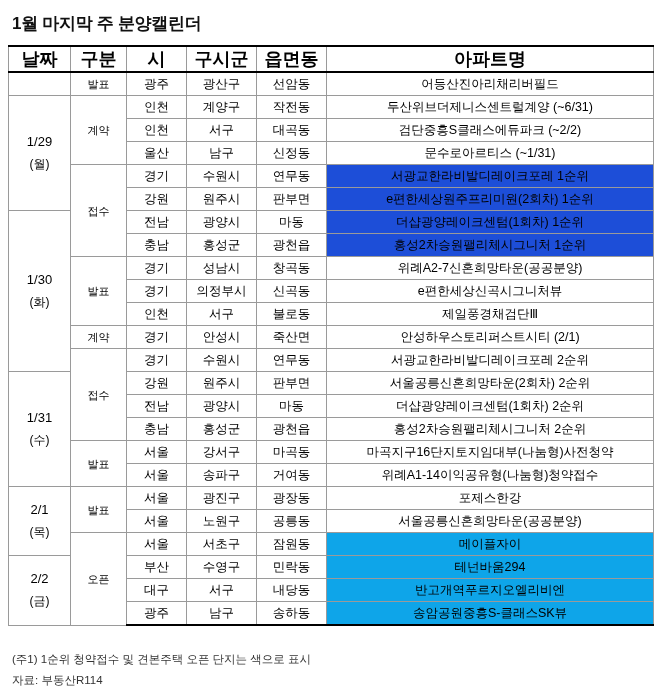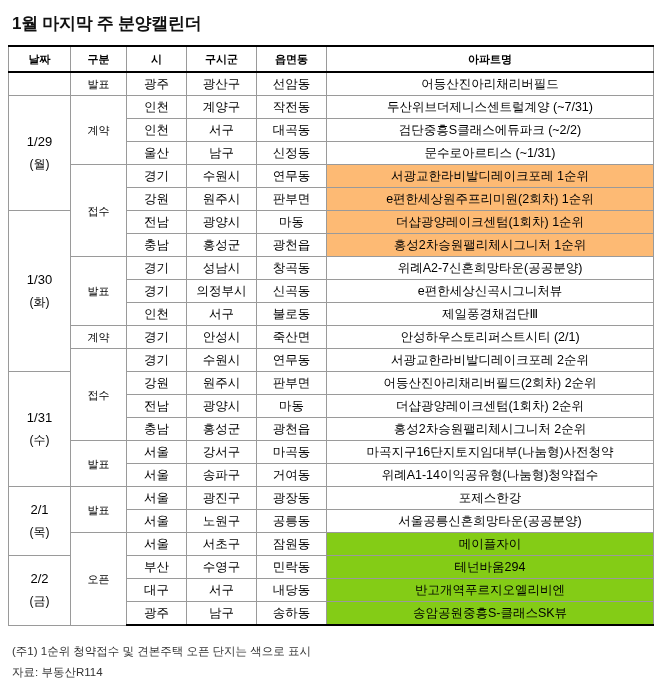--- a/index.html
+++ b/index.html
@@ -40,44 +40,44 @@
     height: 22px;
     line-height: 22px;
     text-align: center;
     vertical-align: middle;
     white-space: nowrap;
     overflow: hidden;
   }
   table.cal thead th {
     background: #ffffff;
     font-weight: bold;
-    font-size: 11px;
+    font-size: 18px;
     border-top: 2px solid #000000;
     border-bottom: 2px solid #000000;
     height: 24px;
     line-height: 24px;
   }
   td.apt {
     text-align: left;
     padding-left: 6px;
   }
   td.date {
     font-size: 13px;
     line-height: 16px;
     white-space: normal;
   }
   td.grp {
     font-size: 11px;
   }
   
-  .hl-yellow { background: #fdba74; }
-  .hl-green  { background: #84cc16; }
+  .hl-yellow { background: #1d4ed8; }
+  .hl-green  { background: #0ea5e9; }
   tr.lastrow td { border-bottom: 2px solid #000000; }
   .notes {
-    margin: 16px 0 0 4px;
+    margin: 24px 0 0 4px;
     font-size: 11.5px;
     color: #333333;
     line-height: 19px;
   }
   .source {
     margin: 4px 0 0 4px;
     font-size: 11.5px;
     color: #333333;
   }
   .date-sub { display: block; font-size: 12px; }
@@ -116,21 +116,21 @@
           <td>광산구</td>
           <td>선암동</td>
           <td class="apt">어등산진아리채리버필드</td>
         </tr>
         <tr>
           <td class="date" rowspan="5"><span>1/29</span><span class="date-sub">(월)</span></td>
           <td class="grp" rowspan="3">계약</td>
           <td>인천</td>
           <td>계양구</td>
           <td>작전동</td>
-          <td class="apt">두산위브더제니스센트럴계양 (~7/31)</td>
+          <td class="apt">두산위브더제니스센트럴계양 (~6/31)</td>
         </tr>
         <tr>
           <td>인천</td>
           <td>서구</td>
           <td>대곡동</td>
           <td class="apt">검단중흥S클래스에듀파크 (~2/2)</td>
         </tr>
         <tr>
           <td>울산</td>
           <td>남구</td>
@@ -194,21 +194,21 @@
           <td>경기</td>
           <td>수원시</td>
           <td>연무동</td>
           <td class="apt">서광교한라비발디레이크포레 2순위</td>
         </tr>
         <tr>
           <td class="date" rowspan="5"><span>1/31</span><span class="date-sub">(수)</span></td>
           <td>강원</td>
           <td>원주시</td>
           <td>판부면</td>
-          <td class="apt">어등산진아리채리버필드(2회차) 2순위</td>
+          <td class="apt">서울공릉신혼희망타운(2회차) 2순위</td>
         </tr>
         <tr>
           <td>전남</td>
           <td>광양시</td>
           <td>마동</td>
           <td class="apt">더샵광양레이크센텀(1회차) 2순위</td>
         </tr>
         <tr>
           <td>충남</td>
           <td>홍성군</td>

